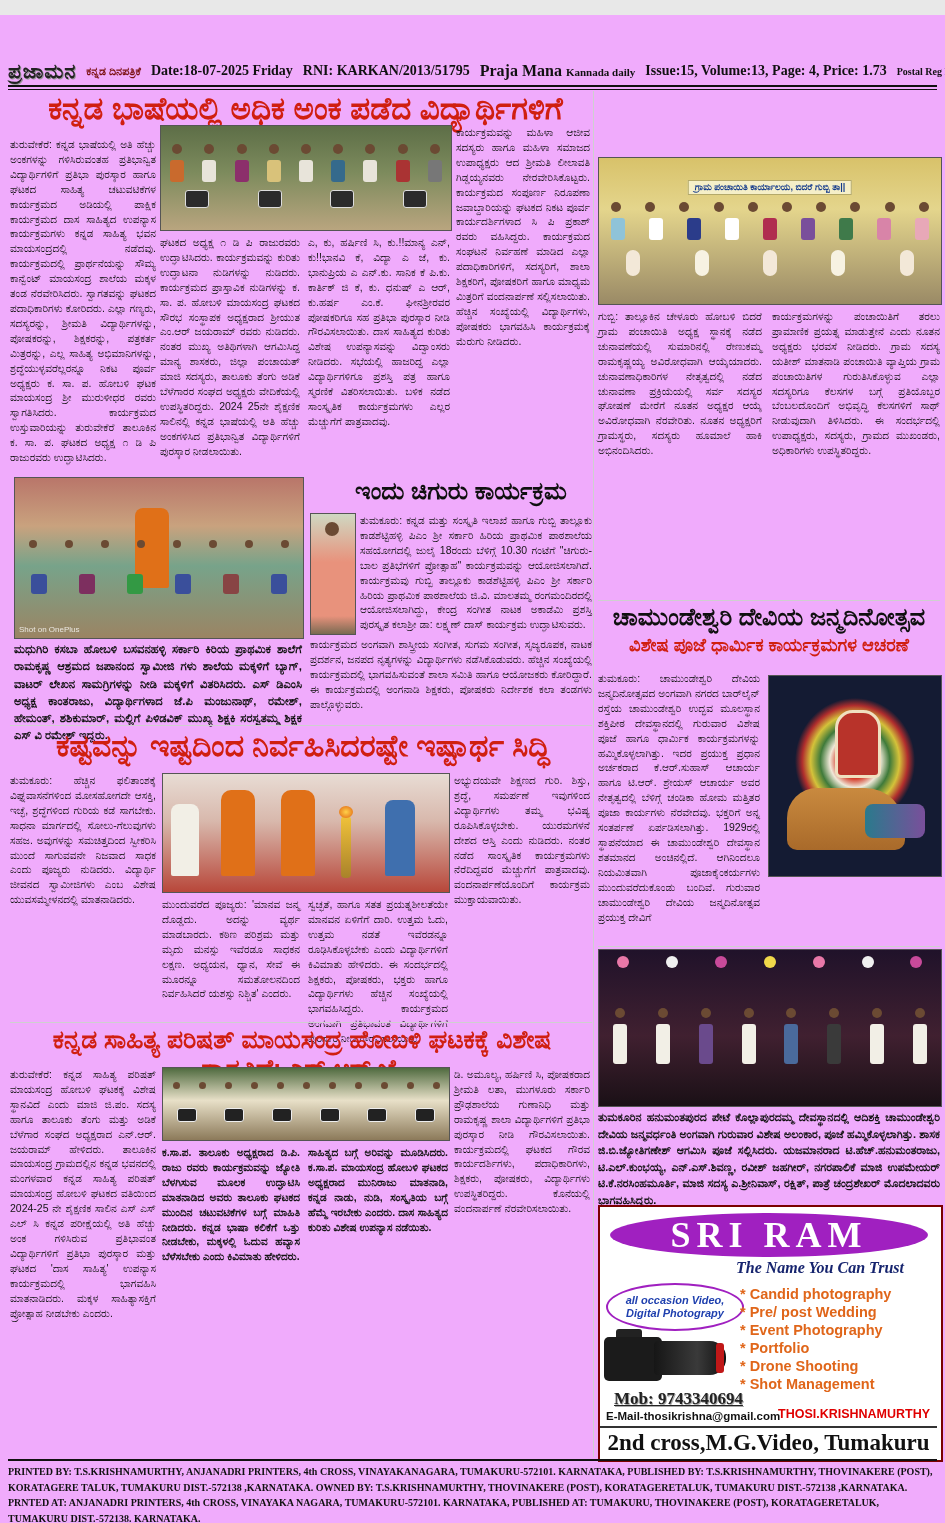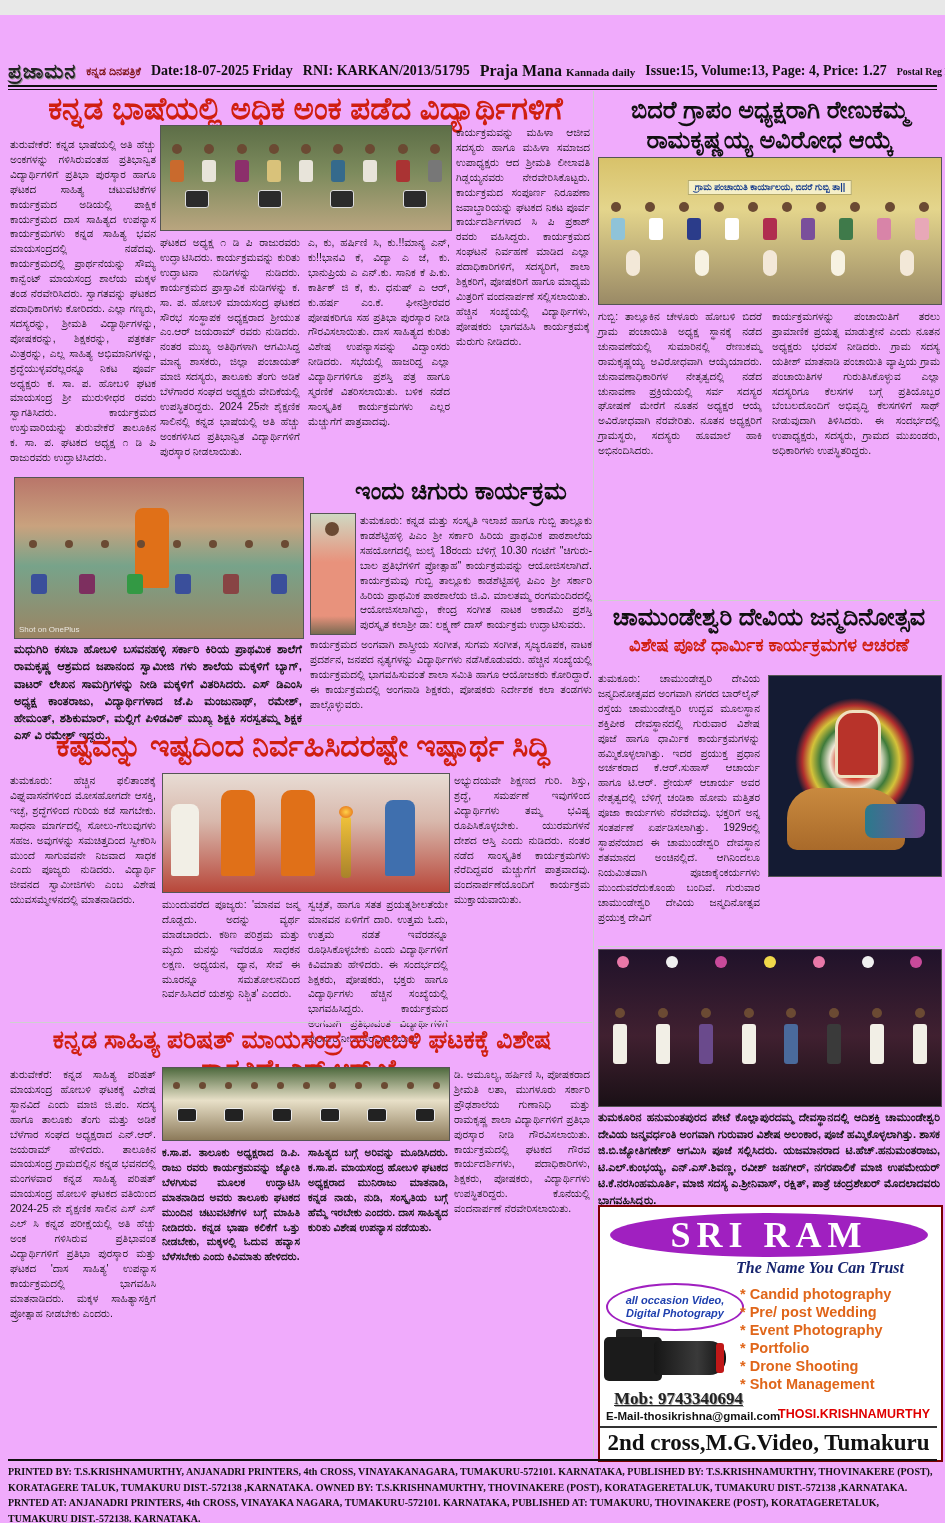--- a/index.html
+++ b/index.html
@@ -64,21 +64,21 @@
 
   <div id="masthead">
     <span class="mh-logo">ಪ್ರಜಾಮನ</span>
     <span class="mh-tag">ಕನ್ನಡ ದಿನಪತ್ರಿಕೆ</span>
     <span class="mh-item">Date:18-07-2025 Friday</span>
     <span class="mh-item">RNI: KARKAN/2013/51795</span>
     <span class="mh-name">
       <span>Praja Mana</span>
       <small>Kannada daily</small>
     </span>
-    <span class="mh-item">Issue:15, Volume:13, Page: 4, Price: 1.27</span>
+    <span class="mh-item">Issue:15, Volume:13, Page: 4, Price: 1.73</span>
     <span class="mh-small">Postal Reg No: L2/RNP-1244/TMR/2023-25</span>
 
   </div>
   <div id="mh-rule"></div>
 
   <div class="abs hl hl-red" style="left:18px;top:76px;width:575px;font-size:31px;text-align:center;">ಕನ್ನಡ ಭಾಷೆಯಲ್ಲಿ ಅಧಿಕ ಅಂಕ ಪಡೆದ ವಿದ್ಯಾರ್ಥಿಗಳಿಗೆ ಪ್ರತಿಭಾ ಪುರಸ್ಕಾರ</div>
 
   <div class="col" style="left:10px;top:122px;width:146px;height:332px;">ತುರುವೇಕೆರೆ: ಕನ್ನಡ ಭಾಷೆಯಲ್ಲಿ ಅತಿ ಹೆಚ್ಚು ಅಂಕಗಳನ್ನು ಗಳಿಸಿರುವಂತಹ ಪ್ರತಿಭಾನ್ವಿತ ವಿದ್ಯಾರ್ಥಿಗಳಿಗೆ ಪ್ರತಿಭಾ ಪುರಸ್ಕಾರ ಹಾಗೂ ಘಟಕದ ಸಾಹಿತ್ಯ ಚಟುವಟಿಕೆಗಳ ಕಾರ್ಯಕ್ರಮದ ಅಡಿಯಲ್ಲಿ ಪಾಕ್ಷಿಕ ಕಾರ್ಯಕ್ರಮದ ದಾಸ ಸಾಹಿತ್ಯದ ಉಪನ್ಯಾಸ ಕಾರ್ಯಕ್ರಮಗಳು ಕನ್ನಡ ಸಾಹಿತ್ಯ ಭವನ ಮಾಯಸಂದ್ರದಲ್ಲಿ ನಡೆದವು. ಕಾರ್ಯಕ್ರಮದಲ್ಲಿ ಪ್ರಾರ್ಥನೆಯನ್ನು ಸೌಮ್ಯ ಕಾನ್ವೆಂಟ್ ಮಾಯಸಂದ್ರ ಶಾಲೆಯ ಮಕ್ಕಳ ತಂಡ ನೆರವೇರಿಸಿದರು. ಸ್ವಾಗತವನ್ನು ಘಟಕದ ಪದಾಧಿಕಾರಿಗಳು ಕೋರಿದರು. ಎಲ್ಲಾ ಗಣ್ಯರು, ಸದಸ್ಯರನ್ನು, ಶ್ರೀಮತಿ ವಿದ್ಯಾರ್ಥಿಗಳನ್ನು, ಪೋಷಕರನ್ನು, ಶಿಕ್ಷಕರನ್ನು, ಪತ್ರಕರ್ತ ಮಿತ್ರರನ್ನು, ಎಲ್ಲ ಸಾಹಿತ್ಯ ಅಭಿಮಾನಿಗಳನ್ನು, ಶ್ರದ್ಧೆಯುಳ್ಳವರೆಲ್ಲರನ್ನೂ ನಿಕಟ ಪೂರ್ವ ಅಧ್ಯಕ್ಷರು ಕ. ಸಾ. ಪ. ಹೋಬಳಿ ಘಟಕ ಮಾಯಸಂದ್ರ ಶ್ರೀ ಮುರುಳೀಧರ ರವರು ಸ್ವಾಗತಿಸಿದರು. ಕಾರ್ಯಕ್ರಮದ ಉಸ್ತುವಾರಿಯನ್ನು ತುರುವೇಕೆರೆ ತಾಲೂಕಿನ ಕ. ಸಾ. ಪ. ಘಟಕದ ಅಧ್ಯಕ್ಷ ೧ ಡಿ ಪಿ ರಾಜುರವರು ಉದ್ಘಾಟಿಸಿದರು.</div>
 
   <div class="photo" style="left:160px;top:110px;width:290px;height:104px;background:linear-gradient(180deg,#5d6e47 0%,#7d8b5d 45%,#b9a57f 100%);">
@@ -140,24 +140,20 @@
   </div>
   <div class="cap abs" style="left:14px;top:626px;width:288px;">ಮಧುಗಿರಿ ಕಸಬಾ ಹೋಬಳಿ ಬಸವನಹಳ್ಳಿ ಸರ್ಕಾರಿ ಕಿರಿಯ ಪ್ರಾಥಮಿಕ ಶಾಲೆಗೆ ರಾಮಕೃಷ್ಣ ಆಶ್ರಮದ ಜಪಾನಂದ ಸ್ವಾಮೀಜಿ ಗಳು ಶಾಲೆಯ ಮಕ್ಕಳಿಗೆ ಬ್ಯಾಗ್, ವಾಟರ್ ಲೇಖನ ಸಾಮಗ್ರಿಗಳನ್ನು ನೀಡಿ ಮಕ್ಕಳಿಗೆ ವಿತರಿಸಿದರು. ಎಸ್ ಡಿಎಂಸಿ ಅಧ್ಯಕ್ಷ ಕಾಂತರಾಜು, ವಿದ್ಯಾರ್ಥಿಗಳಾದ ಜೆ.ಪಿ ಮಂಜುನಾಥ್, ರಮೇಶ್, ಹೇಮಂತ್, ಶಶಿಕುಮಾರ್, ಮಲ್ಲಿಗೆ ಪಿಳಿಡವಿಕ್ ಮುಖ್ಯ ಶಿಕ್ಷಕಿ ಸರಸ್ವತಮ್ಮ ಶಿಕ್ಷಕ ಎಸ್ ವಿ ರಮೇಶ್ ಇದ್ದರು.</div>
 
   <div class="abs hl hl-black" style="left:330px;top:462px;width:262px;font-size:24px;text-align:center;">ಇಂದು ಚಿಗುರು ಕಾರ್ಯಕ್ರಮ</div>
   <div class="photo" style="left:310px;top:498px;width:44px;height:120px;background:linear-gradient(180deg,#cfd8c2 0%,#e8927c 40%,#e8927c 85%,#7a6a52 100%);">
     <div class="abs" style="left:14px;top:8px;width:14px;height:14px;border-radius:50%;background:#6b4a33;"></div>
   </div>
   <div class="col" style="left:360px;top:498px;width:232px;height:120px;">ತುಮಕೂರು: ಕನ್ನಡ ಮತ್ತು ಸಂಸ್ಕೃತಿ ಇಲಾಖೆ ಹಾಗೂ ಗುಬ್ಬಿ ತಾಲ್ಲೂಕು ಕಾಡಶೆಟ್ಟಿಹಳ್ಳಿ ಪಿಎಂ ಶ್ರೀ ಸರ್ಕಾರಿ ಹಿರಿಯ ಪ್ರಾಥಮಿಕ ಪಾಠಶಾಲೆಯ ಸಹಯೋಗದಲ್ಲಿ ಜುಲೈ 18ರಂದು ಬೆಳಿಗ್ಗೆ 10.30 ಗಂಟೆಗೆ "ಚಿಗುರು-ಬಾಲ ಪ್ರತಿಭೆಗಳಿಗೆ ಪ್ರೋತ್ಸಾಹ" ಕಾರ್ಯಕ್ರಮವನ್ನು ಆಯೋಜಿಸಲಾಗಿದೆ. ಕಾರ್ಯಕ್ರಮವು ಗುಬ್ಬಿ ತಾಲ್ಲೂಕು ಕಾಡಶೆಟ್ಟಿಹಳ್ಳಿ ಪಿಎಂ ಶ್ರೀ ಸರ್ಕಾರಿ ಹಿರಿಯ ಪ್ರಾಥಮಿಕ ಪಾಠಶಾಲೆಯ ಜಿ.ವಿ. ಮಾಲತಮ್ಮ ರಂಗಮಂದಿರದಲ್ಲಿ ಆಯೋಜಿಸಲಾಗಿದ್ದು, ಕೇಂದ್ರ ಸಂಗೀತ ನಾಟಕ ಅಕಾಡೆಮಿ ಪ್ರಶಸ್ತಿ ಪುರಸ್ಕೃತ ಕಲಾಶ್ರೀ ಡಾ: ಲಕ್ಷ್ಮಣ್ ದಾಸ್ ಕಾರ್ಯಕ್ರಮ ಉದ್ಘಾಟಿಸುವರು.</div>
   <div class="col" style="left:310px;top:622px;width:282px;height:86px;">ಕಾರ್ಯಕ್ರಮದ ಅಂಗವಾಗಿ ಶಾಸ್ತ್ರೀಯ ಸಂಗೀತ, ಸುಗಮ ಸಂಗೀತ, ಸೃಜ್ಯರೂಪಕ, ನಾಟಕ ಪ್ರದರ್ಶನ, ಜನಪದ ನೃತ್ಯಗಳನ್ನು ವಿದ್ಯಾರ್ಥಿಗಳು ನಡೆಸಿಕೊಡುವರು. ಹೆಚ್ಚಿನ ಸಂಖ್ಯೆಯಲ್ಲಿ ಕಾರ್ಯಕ್ರಮದಲ್ಲಿ ಭಾಗವಹಿಸುವಂತೆ ಶಾಲಾ ಸಮಿತಿ ಹಾಗೂ ಆಯೋಜಕರು ಕೋರಿದ್ದಾರೆ. ಈ ಕಾರ್ಯಕ್ರಮದಲ್ಲಿ ಅಂಗನಾಡಿ ಶಿಕ್ಷಕರು, ಪೋಷಕರು ನಿರ್ದೇಶಕ ಕಲಾ ತಂಡಗಳು ಪಾಲ್ಗೊಳ್ಳುವರು.</div>
 
-  <div class="abs hl hl-black" style="left:600px;top:80px;width:340px;font-size:24px;text-align:center;line-height:1.25;">
-    <div>ಬಿದರೆ ಗ್ರಾಪಂ ಅಧ್ಯಕ್ಷರಾಗಿ ರೇಣುಕಮ್ಮ</div>
-    <div>ರಾಮಕೃಷ್ಣಯ್ಯ ಅವಿರೋಧ ಆಯ್ಕೆ</div>
-  </div>
   <div class="photo" style="left:598px;top:142px;width:342px;height:146px;background:linear-gradient(180deg,#d8c26a 0%,#e4d58c 35%,#9a8a66 100%);">
     <span class="sign" style="top:22px;">ಗ್ರಾಮ ಪಂಚಾಯಿತಿ ಕಾರ್ಯಾಲಯ, ಬಿದರೆ ಗುಬ್ಬಿ ತಾ||</span>
     <div class="heads" style="top:44px;">
         <span class="head"></span>
         <span class="head"></span>
         <span class="head"></span>
         <span class="head"></span>
         <span class="head"></span>
         <span class="head"></span>
         <span class="head"></span>

